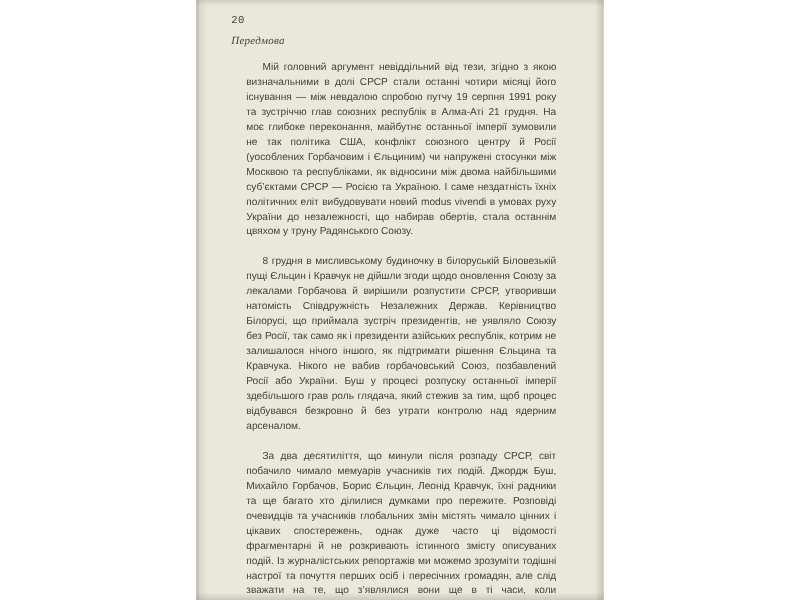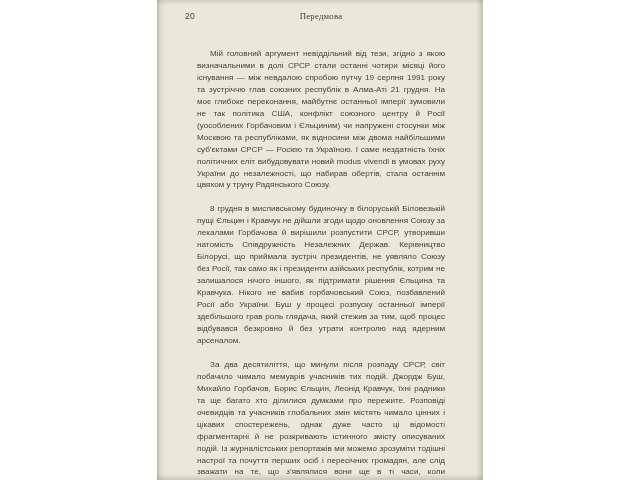--- a/index.html
+++ b/index.html
@@ -35,28 +35,30 @@
     width: 272px;
     height: 12px;
     color: #45443c;
   }
   .page-num {
     position: absolute;
     left: 0;
     top: 0;
     font-size: 8.5px;
     letter-spacing: 0.3px;
+    font-family: Liberation Mono, monospace;
   }
   .running-head {
     position: absolute;
     left: 0;
     right: 0;
-    top: 0;
-    text-align: center;
+    top: 16px;
+    text-align: left;
     font-family: "Liberation Serif", serif;
+    font-style: italic;
     font-size: 8.8px;
     letter-spacing: 0.2px;
   }
   .body-text {
     position: absolute;
     left: 28px;
     top: 36px;
     width: 272px;
     color: #44433b;
     font-size: 8.1px;

